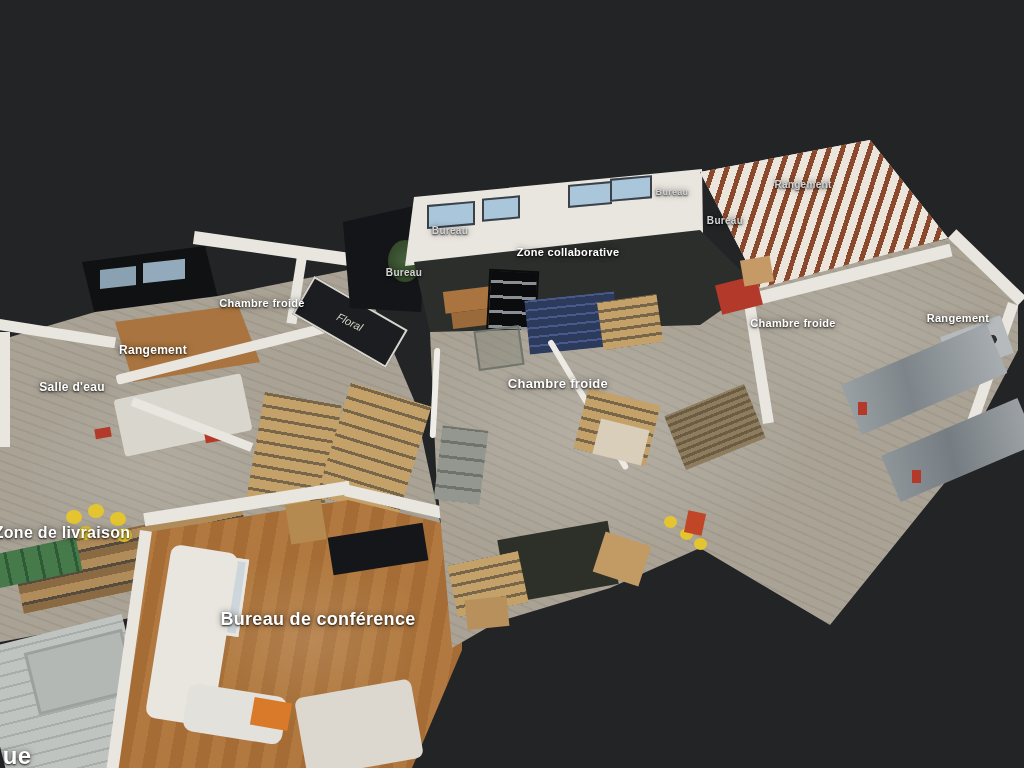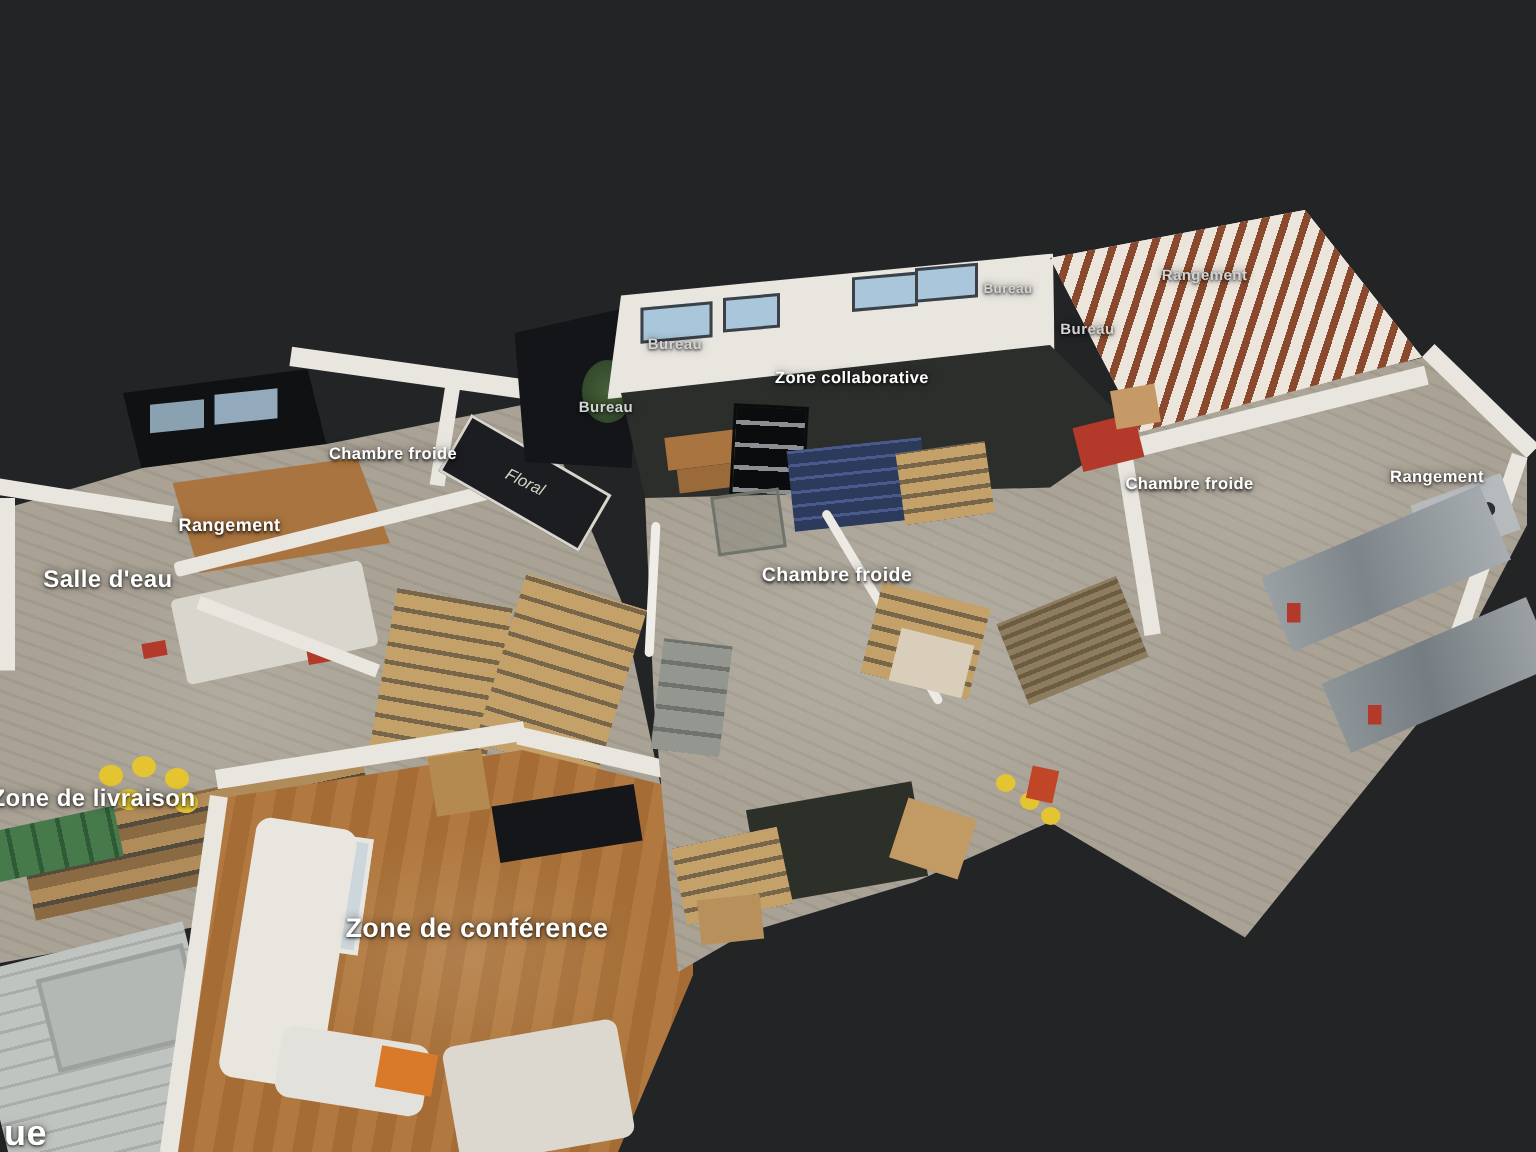--- a/index.html
+++ b/index.html
@@ -234,21 +234,21 @@
 
   <div id="labels">
       <div class="room-label dim" style="left: 450px; top: 230px; font-size: 10px;">Bureau</div>
       <div class="room-label dim" style="left: 404px; top: 272px; font-size: 10px;">Bureau</div>
       <div class="room-label" style="left: 568px; top: 252px; font-size: 11px;">Zone collaborative</div>
       <div class="room-label dim" style="left: 672px; top: 192px; font-size: 9px;">Bureau</div>
       <div class="room-label dim" style="left: 725px; top: 220px; font-size: 10px;">Bureau</div>
       <div class="room-label dim" style="left: 803px; top: 184px; font-size: 10px;">Rangement</div>
       <div class="room-label" style="left: 262px; top: 303px; font-size: 11px;">Chambre froide</div>
       <div class="room-label" style="left: 153px; top: 350px; font-size: 12px;">Rangement</div>
-      <div class="room-label" style="left: 72px; top: 387px; font-size: 16px;">Salle d'eau</div>
+      <div class="room-label" style="left: 72px; top: 387px; font-size: 12px;">Salle d'eau</div>
       <div class="room-label" style="left: 558px; top: 383px; font-size: 13px;">Chambre froide</div>
       <div class="room-label" style="left: 793px; top: 323px; font-size: 11px;">Chambre froide</div>
       <div class="room-label" style="left: 958px; top: 318px; font-size: 11px;">Rangement</div>
       <div class="room-label" style="left: 62px; top: 533px; font-size: 16px;">Zone de livraison</div>
-      <div class="room-label" style="left: 318px; top: 619px; font-size: 18px;">Zone de conférence</div>
+      <div class="room-label" style="left: 318px; top: 619px; font-size: 18px;">Bureau de conférence</div>
       <div class="room-label" style="left: 17px; top: 756px; font-size: 24px;">ue</div>
     </div>
 </div>
 
 </body></html>

